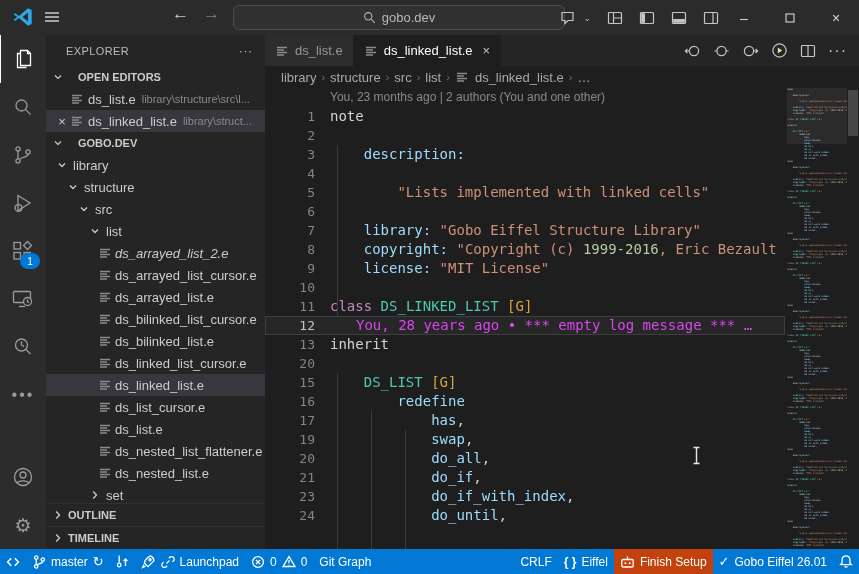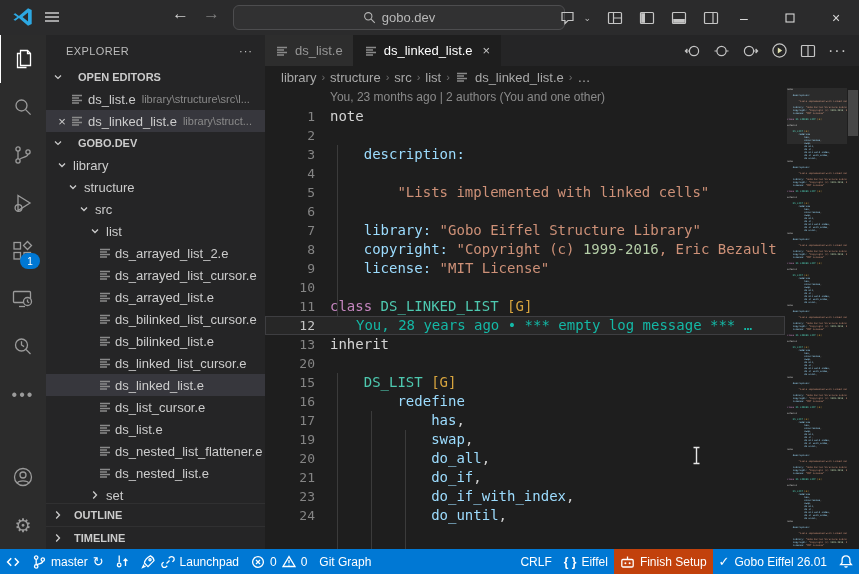--- a/index.html
+++ b/index.html
@@ -37,42 +37,42 @@
   .sec-head{height:22px;display:flex;align-items:center;gap:12px;padding-left:4px;font-weight:bold;font-size:11px;color:#cccccc}
   .oe-row{height:22px;display:flex;align-items:center;white-space:nowrap;overflow:hidden}
   .oe-row .act{width:16px;margin-left:8px;display:flex;justify-content:center;color:#cccccc;font-size:11px}
   .oe-row.sel{background:#37373d}
   .oe-name{margin-left:4px;color:#cccccc}
   .oe-path{margin-left:6px;color:#8a8a8a;font-size:11px;overflow:hidden;text-overflow:clip}
   .tree{flex:1;overflow:hidden}
   .tree-row{height:22px;display:flex;align-items:center;white-space:nowrap;color:#cccccc}
   .tree-row.sel{background:#37373d}
   .tree-row .lbl{margin-left:3px}
-  .sec-bottom{height:22px;display:flex;align-items:center;gap:8px;padding-left:4px;font-weight:bold;font-size:11px;
+  .sec-bottom{height:22px;display:flex;align-items:center;gap:2px;padding-left:4px;font-weight:bold;font-size:11px;
      color:#cccccc;border-top:1px solid #303031}
   .fileicon{display:inline-block}
   
   .editor{position:absolute;left:265px;top:35px;right:0;bottom:25px;background:#1e1e1e}
   .tabstrip{position:absolute;left:0;top:0;right:0;height:31px;background:#252526;display:flex}
   .tab{height:31px;display:flex;align-items:center;gap:6px;padding:0 10px;font-size:13px;background:#2d2d2d;color:#969696;border-right:1px solid #1e1e1e}
   .tab.active{background:#1e1e1e;color:#ffffff}
   .tab .x{font-size:13px;color:#c5c5c5;margin-left:4px}
   .tab-actions{margin-left:auto;display:flex;align-items:center;gap:12px;padding-right:12px;color:#c5c5c5}
   .breadcrumbs{position:absolute;left:0;top:31px;right:0;height:22px;display:flex;align-items:center;gap:3px;
      padding-left:16px;font-size:13px;color:#a9a9a9;background:#1e1e1e}
   .bc-sep{color:#6f6f6f;font-size:11px;margin:0 2px}
   .code{position:absolute;left:0;top:53px;right:0;bottom:0;overflow:hidden;
      font-family:"DejaVu Sans Mono",monospace;font-size:14px;line-height:19px}
   .lens{height:19px;color:#8a8a8a;font-family:"Liberation Sans",sans-serif;font-size:12px;padding-left:65px;display:flex;align-items:center}
   .lines{position:absolute;left:0;top:19px;right:74px;overflow:hidden}
   .line{height:19px;position:relative;padding-left:65px;white-space:pre;color:#d4d4d4}
   .line .num{position:absolute;left:0;top:0;width:50px;text-align:right;color:#858585;font-size:13px}
   .line.current .num{color:#c6c6c6}
   .line.current{background:rgba(255,255,255,.045);box-shadow:inset 0 0 0 1px #3e3e41}
-  .inline-blame{color:#14b8a6;padding-left:26px}
+  .inline-blame{color:#d946ef;padding-left:26px}
   .tok-plain{color:#d4d4d4}.tok-kw{color:#c586c0}.tok-type{color:#4ec9b0}.tok-gold{color:#d7a43e}
   .tok-prop{color:#9cdcfe}.tok-str{color:#ce9178}.tok-num{color:#b5cea8}.tok-ws{color:#d4d4d4}
   .guide{position:absolute;width:1px;background:#3b3b3b}
   
   .minimap{position:absolute;top:0;bottom:0;right:12px;width:60px;background:#1e1e1e;overflow:hidden;
      font-family:"DejaVu Sans Mono",monospace}
   .miniline{height:3px;font-size:2.4px;line-height:3px;white-space:pre;letter-spacing:0}
   .minimap-slider{position:absolute;top:0;right:12px;width:60px;height:56px;background:rgba(255,255,255,.06)}
   .vscroll{position:absolute;top:0;bottom:0;right:0;width:12px}
   .vthumb{position:absolute;top:2px;right:1px;width:10px;height:46px;background:rgba(121,121,121,.45)}
@@ -295,21 +295,21 @@
         <span class="lbl">src</span>
       </div>
       <div class="tree-row" style="padding-left: 41px;">
         <span class="fileicon">
           <svg width="16" height="16" viewBox="0 0 16 16" fill="none" stroke="currentColor" stroke-width="1.3">
             <path d="M5 6.5l3 3 3-3"></path>
           </svg>
         </span>
         <span class="lbl">list</span>
       </div>
-      <div class="tree-row" style="padding-left: 52px;">
+      <div class="tree-row" style="padding-left: 52px; font-style: italic;">
         <span class="fileicon">
           <svg width="14" height="14" viewBox="0 0 14 14" stroke="#8a8a8a" stroke-width="1.4" fill="none">
             <path d="M2 3.5h10M2 6h7M2 8.5h10M2 11h7"></path>
           </svg>
         </span>
         <span class="lbl">ds_arrayed_list_2.e</span>
       </div>
       <div class="tree-row" style="padding-left: 52px;">
         <span class="fileicon">
           <svg width="14" height="14" viewBox="0 0 14 14" stroke="#8a8a8a" stroke-width="1.4" fill="none">

